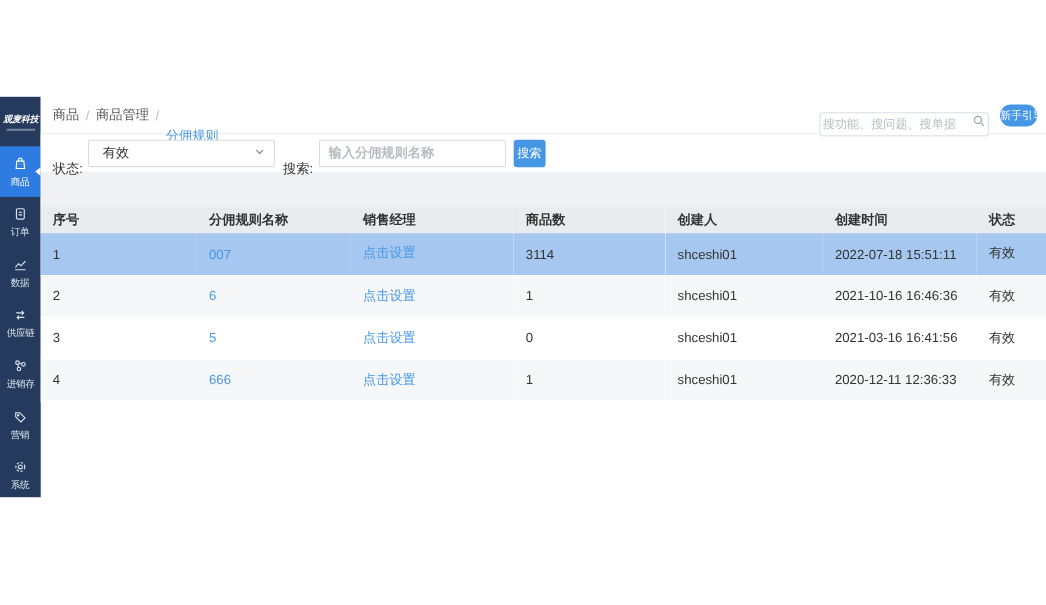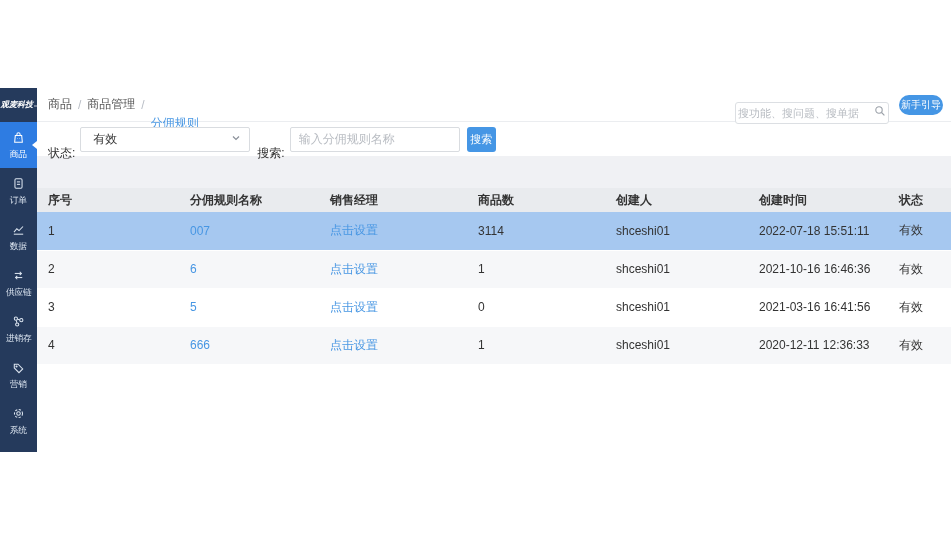--- a/index.html
+++ b/index.html
@@ -3,21 +3,21 @@
 <meta charset="utf-8">
 <style>
   * { margin:0; padding:0; box-sizing:border-box; }
   html,body { width:951px; height:550px; background:#fff;
     font-family:"Liberation Sans","DejaVu Sans",sans-serif; }
   .app { position:absolute; top:88px; left:0; width:951px; }
 
   
   .sidebar { position:absolute; left:0; top:0; width:37px; height:364px;
     background:#253a5c; overflow:hidden; }
-  .logo { height:34px; display:flex; align-items:center;
+  .logo { height:45px; display:flex; flex-direction:column; align-items:center;
     justify-content:center; color:#fff; }
   .logo-text { font-size:8.5px; font-weight:bold; font-style:italic;
     white-space:nowrap; transform:scale(.95); }
   .logo-sub { width:26px; height:2px; margin-top:2px;
     background:rgba(255,255,255,.35); }
   .nav-item { height:46px; display:flex; flex-direction:column;
     align-items:center; justify-content:center; gap:3px; color:#dce5f0;
     cursor:pointer; position:relative; }
   .nav-item.active { background:#2e7ce2; color:#fff; }
   .nav-label { font-size:9.5px; white-space:nowrap; transform:scale(.92);
@@ -39,35 +39,35 @@
   .crumb-link { cursor:pointer; }
 
   .topbar { display:flex; align-items:center; gap:10px; }
   .top-search { width:154px; height:22px; border:1px solid #dcdfe3;
     border-radius:3px; display:flex; padding:0 2px;
     background:#fff;margin-top:16px; }
   .top-search input { border:none; outline:none; flex:1; min-width:0;
     font-size:11px; color:#333; background:transparent;
     font-family:"Liberation Sans","DejaVu Sans",sans-serif; }
   .top-search input::placeholder { color:#b8bcc2; }
-  .guide-btn { width:44px; height:20px; background:#4596e5; color:#fff;
+  .guide-btn { width:34px; height:20px; background:#4596e5; color:#fff;
     font-size:10px; border:none; border-radius:10px; cursor:pointer;
     white-space:nowrap; font-family:"Liberation Sans","DejaVu Sans",sans-serif; }
 
   .filter-bar { height:34px; display:flex; align-items:center;
     padding-left:11px; font-size:12px; color:#333; background:#fff; }
   .flabel { margin-right:5px; white-space:nowrap;margin-top:28px; }
   .status-select { width:170px; height:25px; border:1px solid #d9dce0;
     border-radius:2px; display:flex; align-items:center;
     justify-content:space-between; padding:0 8px 0 12px; margin-right:7px;
     cursor:pointer; background:#fff; }
   .filter-input { width:170px; height:25px; border:1px solid #d9dce0;
     border-radius:2px; padding:0 8px; font-size:12px; color:#333;
     margin-right:7px; outline:none;
-    font-family:"Liberation Sans","DejaVu Sans",sans-serif; }
+    font-family:"Liberation Sans","DejaVu Sans",sans-serif;font-weight:bold; }
   .filter-input::placeholder { color:#b8bcc2; }
   .search-btn { width:29px; height:25px; background:#4596e5; color:#fff;
     border:none; border-radius:3px; font-size:11px; cursor:pointer;
     font-family:Liberation Serif, serif; }
 
   .band { height:32px; background:#f0f1f4; }
 
   table { width:914px; border-collapse:collapse; table-layout:fixed;
     font-size:12px; color:#333; }
   th { height:24px; background:#e9ebee; text-align:left; padding:0 0 0 11px;

